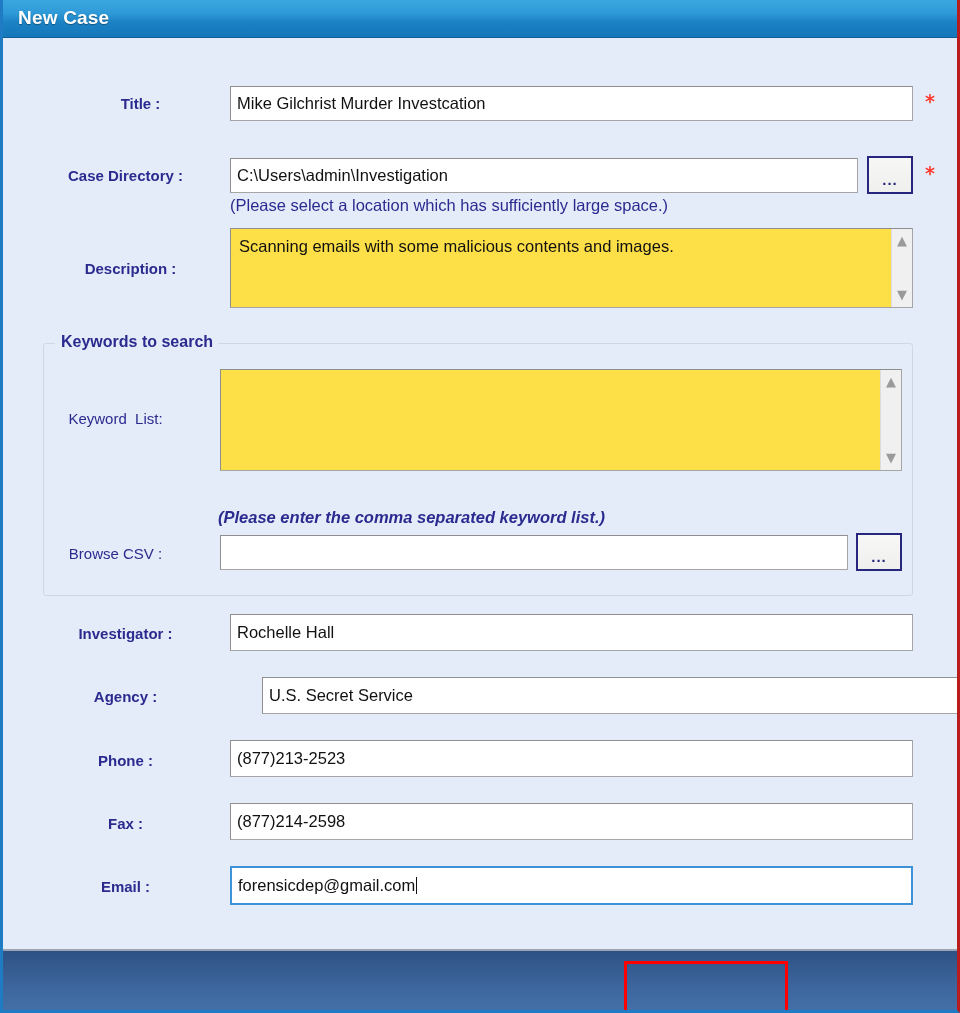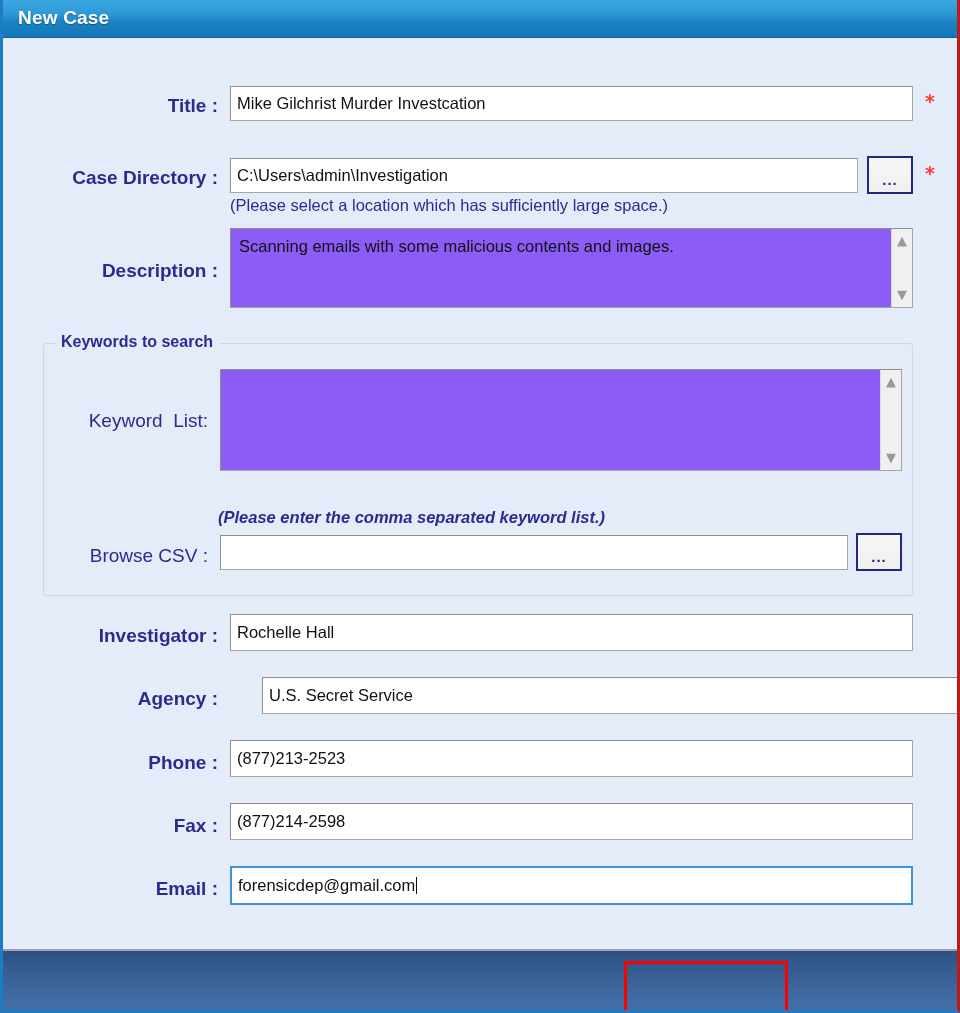--- a/index.html
+++ b/index.html
@@ -53,22 +53,22 @@
     right: 0;
     bottom: 61px;
     background: #e4ecfa;
   }
 
   
   .lbl {
     position: absolute;
     color: #2b2b8f;
     font-weight: bold;
-    font-size: 19px;
-    text-align: right;
+    font-size: 15px;
+    text-align: center;
     white-space: pre;
   }
   .txt-input {
     position: absolute;
     box-sizing: border-box;
     background: #ffffff;
     border: 1px solid #a6a6a6;
     border-top-color: #8f8f8f;
     border-left-color: #8f8f8f;
     font-family: "Liberation Sans", sans-serif;
@@ -90,21 +90,21 @@
     height: 17px;
     background: #111;
     margin-left: 1px;
     vertical-align: middle;
   }
 
   
   .area-wrap {
     position: absolute;
     box-sizing: border-box;
-    background: #8b5cf6;
+    background: #fde047;
     border: 1px solid #a6a6a6;
     border-top-color: #8f8f8f;
     border-left-color: #8f8f8f;
   }
   .area-text {
     position: absolute;
     left: 8px;
     top: 7px;
     right: 26px;
     font-size: 16.5px;

